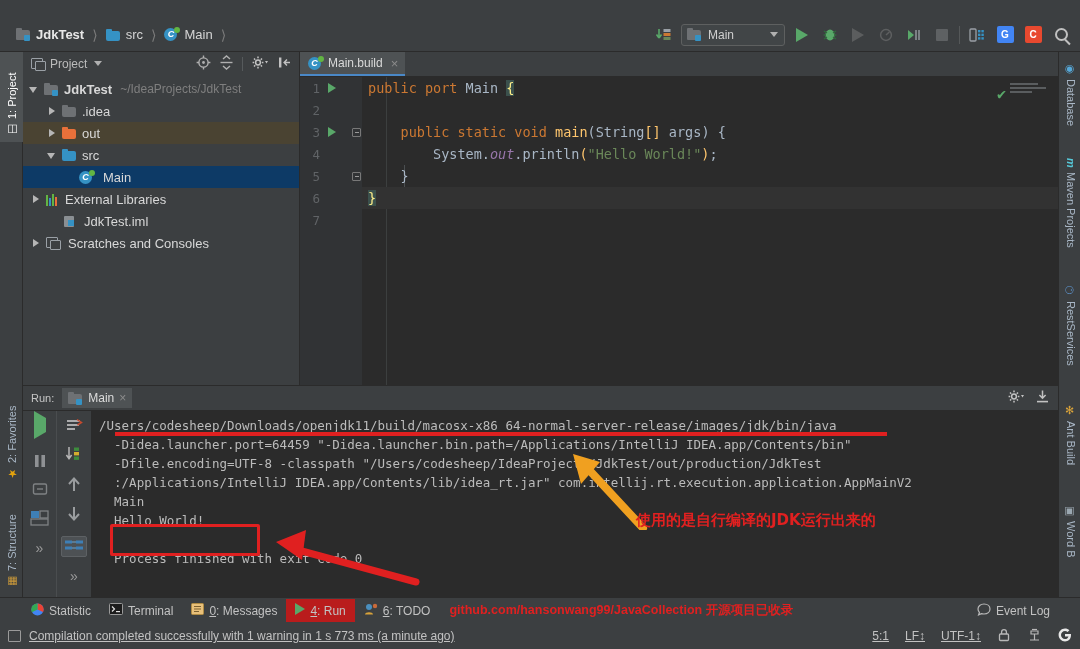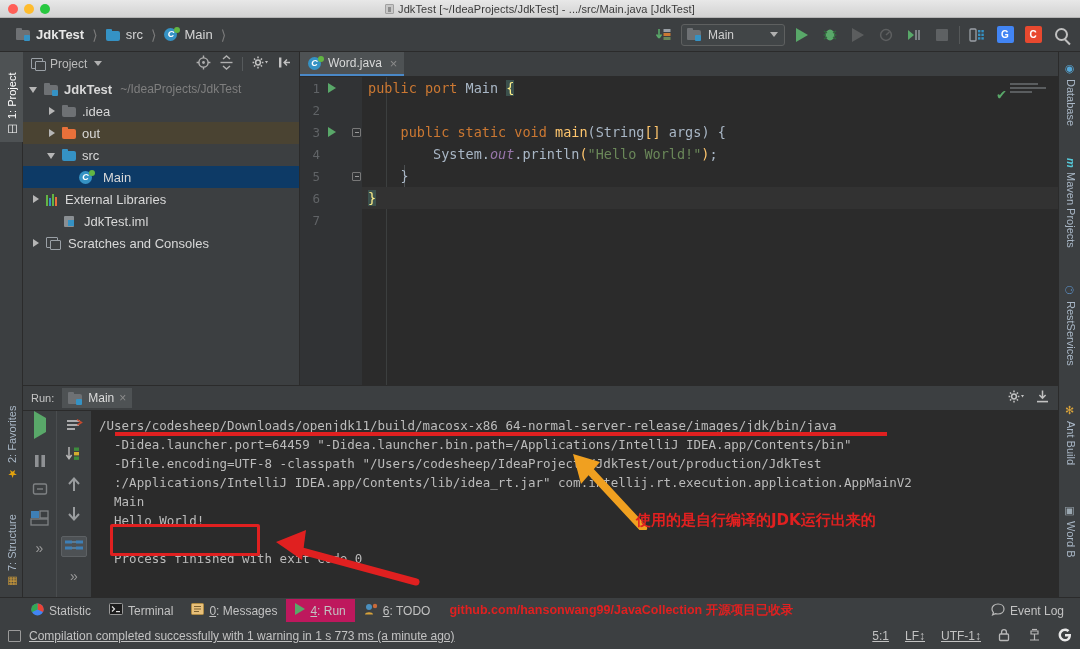--- a/index.html
+++ b/index.html
@@ -186,43 +186,35 @@
   .redbox { position: absolute; border: 3px solid #e02020; border-radius: 2px; }
   .cn-note { position: absolute; color: #e02020; font-size: 15px; font-weight: bold; font-family: "DejaVu Sans", sans-serif; white-space: nowrap; }
 
   
   .statusbar1 {
     position: absolute; left: 0; top: 597px; width: 1080px; height: 26px;
     background: #3c3f41; border-top: 1px solid #2b2b2b;
     display: flex; align-items: center; gap: 0px; padding-left: 22px;
   }
   .sbtn { display: flex; align-items: center; gap: 5px; padding: 4px 9px; font-size: 12px; color: #c2c2c2; }
-  .sbtn.active { background: #be185d; }
+  .sbtn.active { background: #b91c1c; }
   .sbtn u { text-decoration: underline; }
   .statusbar2 {
     position: absolute; left: 0; top: 623px; width: 1080px; height: 26px;
     background: #3c3f41; display: flex; align-items: center; padding: 0 8px 0 8px; font-size: 12px; color: #c2c2c2; text-decoration: underline;
   }
   .sq-ic { width: 13px; height: 12px; border: 1.5px solid #9a9a9a; border-radius: 1px; margin-right: 8px; }
   .st-right { margin-left: auto; display: flex; align-items: center; gap: 16px; }
   .redlink { color: #e02020; font-weight: bold; font-size: 12.5px; }
 </style>
 </head>
 <body>
 
 <div id="app">
 
-  <div class="titlebar">
-    <div class="traffic">
-      <span class="tl r"></span>
-      <span class="tl y"></span>
-      <span class="tl g"></span>
-    </div>
-    <div class="title-text"><span class="title-ico"></span><span>JdkTest [~/IdeaProjects/JdkTest] - .../src/Main.java [JdkTest]</span></div>
-  </div>
 
   <div class="navbar">
     <div class="crumbs">
       <span class="crumb bold">
         <span class="ic ic-module">
             <i class="b1"></i>
             <i class="b2"></i>
           </span>
         <span>JdkTest</span>
       </span>
@@ -448,21 +440,21 @@
     </div>
   </div>
 
   <div class="editorwrap">
     <div class="tabsrow">
       <div class="etab">
         <span class="ic ic-class">
             <i class="circ">C</i>
             <i class="dot"></i>
           </span>
-        <span>Word.java</span>
+        <span>Main.build</span>
         <span class="x">×</span>
       </div>
     </div>
 
     <div class="codearea">
       <div class="gutter">
         <div class="lnrow" style="top:0px;">
             <span class="num">1</span>
             <span class="gicon grun"></span>
           </div>
@@ -669,21 +661,21 @@
       <span>
         <svg width="14" height="12" viewBox="0 0 14 12">
             <circle cx="5" cy="4" r="3" fill="#4a8fbe"></circle>
             <path d="M1 11.5 C1 8.5 9 8.5 9 11.5 Z" fill="#d7a23a"></path>
             <circle cx="11" cy="3" r="2.2" fill="#c96a3a"></circle>
           </svg>
       </span>
       <span><u>6</u><span>: TODO</span></span>
     </span>
     <span class="redlink" style="margin-left:10px;">github.com/hansonwang99/JavaCollection 开源项目已收录</span>
-    <span class="sbtn" style="margin-left:auto; padding-right:16px;">
+    <span class="sbtn" style="margin-left:auto; padding-right:30px;">
       <span>
         <svg width="14" height="13" viewBox="0 0 14 13">
             <path d="M7 1 C10.6 1 13 3.2 13 6 C13 8.8 10.6 11 7 11 C6 11 5.2 10.9 4.4 10.6 L1.6 11.8 L2.4 9.4 C1.5 8.5 1 7.3 1 6 C1 3.2 3.4 1 7 1 Z" fill="none" stroke="#b8b8b8" stroke-width="1.2"></path>
           </svg>
       </span>
       <span>Event Log</span>
     </span>
   </div>
 
   <div class="statusbar2">

